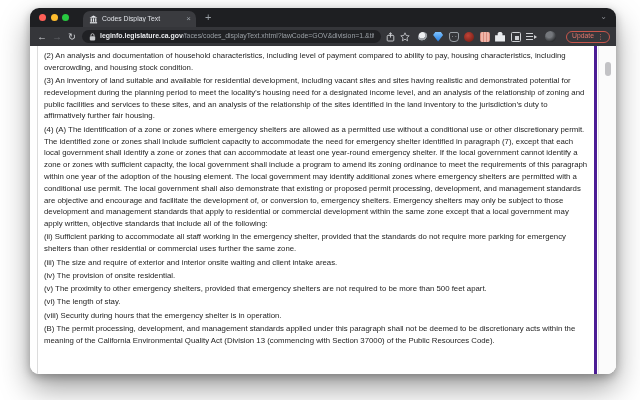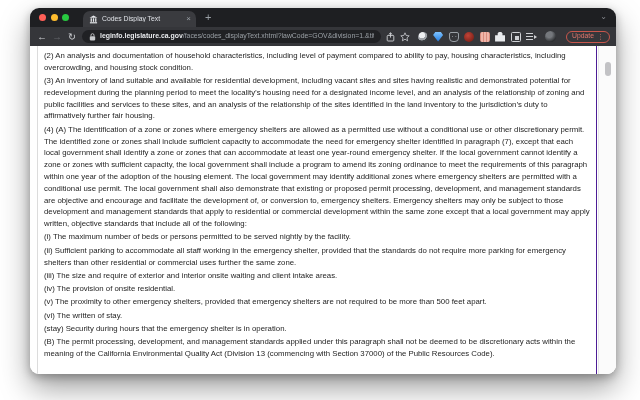--- a/index.html
+++ b/index.html
@@ -64,21 +64,21 @@
             background:radial-gradient(circle at 38% 32%, #75787d 0 30%, #2a2c2f 75%); }
 
   .update-pill { flex:none; margin-left:5px; display:flex; align-items:center; gap:3px;
                  border:1px solid #c9564c; border-radius:8px; padding:1.5px 5px; }
   .update-label { color:#e0756b; font-size:6.8px; line-height:1; }
   .update-dots { color:#e0756b; font-size:7px; line-height:1; }
 
   
   .content { flex:1 1 auto; background:#fff; position:relative; overflow:hidden; }
   .page-frame { position:absolute; left:7px; right:19px; top:0; bottom:0;
-                border-left:1px solid #dcdcdc; border-right:1px solid #4c1d95;
+                border-left:1px solid #dcdcdc; border-right:3px solid #4c1d95;
                 padding:4px 6px 0 6px; overflow:hidden; }
   .para { font-size:7.8px; line-height:11.8px; color:#242424; margin:0 0 1.5px 0; text-align:left; }
   .scroll-gutter { position:absolute; right:0; top:0; bottom:0; width:18px; background:#fbfbfb;
                    border-left:1px solid #e6e6e6; }
   .scroll-thumb { position:absolute; right:5px; top:16px; width:6px; height:14px; border-radius:3px; background:#c2c2c5; }
 </style>
 </head>
 <body>
 
 <div class="window">
@@ -144,27 +144,26 @@
       <span class="update-dots">⋮</span>
     </div>
   </div>
 
   <div class="content">
     <div class="page-frame">
 
     <p class="para">(2) An analysis and documentation of household characteristics, including level of payment compared to ability to pay, housing characteristics, including overcrowding, and housing stock condition.</p>
         <p class="para">(3) An inventory of land suitable and available for residential development, including vacant sites and sites having realistic and demonstrated potential for redevelopment during the planning period to meet the locality’s housing need for a designated income level, and an analysis of the relationship of zoning and public facilities and services to these sites, and an analysis of the relationship of the sites identified in the land inventory to the jurisdiction’s duty to affirmatively further fair housing.</p>
         <p class="para">(4) (A) The identification of a zone or zones where emergency shelters are allowed as a permitted use without a conditional use or other discretionary permit. The identified zone or zones shall include sufficient capacity to accommodate the need for emergency shelter identified in paragraph (7), except that each local government shall identify a zone or zones that can accommodate at least one year-round emergency shelter. If the local government cannot identify a zone or zones with sufficient capacity, the local government shall include a program to amend its zoning ordinance to meet the requirements of this paragraph within one year of the adoption of the housing element. The local government may identify additional zones where emergency shelters are permitted with a conditional use permit. The local government shall also demonstrate that existing or proposed permit processing, development, and management standards are objective and encourage and facilitate the development of, or conversion to, emergency shelters. Emergency shelters may only be subject to those development and management standards that apply to residential or commercial development within the same zone except that a local government may apply written, objective standards that include all of the following:</p>
-        <p class="para">(i) The maximum number of beds or persons permitted to be served nightly by the facility.</p>
         <p class="para">(ii) Sufficient parking to accommodate all staff working in the emergency shelter, provided that the standards do not require more parking for emergency shelters than other residential or commercial uses further the same zone.</p>
         <p class="para">(iii) The size and require of exterior and interior onsite waiting and client intake areas.</p>
         <p class="para">(iv) The provision of onsite residential.</p>
         <p class="para">(v) The proximity to other emergency shelters, provided that emergency shelters are not required to be more than 500 feet apart.</p>
-        <p class="para">(vi) The written of stay.</p>
-        <p class="para">(stay) Security during hours that the emergency shelter is in operation.</p>
+        <p class="para">(vi) The length of stay.</p>
+        <p class="para">(viii) Security during hours that the emergency shelter is in operation.</p>
         <p class="para">(B) The permit processing, development, and management standards applied under this paragraph shall not be deemed to be discretionary acts within the meaning of the California Environmental Quality Act (Division 13 (commencing with Section 37000) of the Public Resources Code).</p>
       </div>
     <div class="scroll-gutter">
       <span class="scroll-thumb"></span>
     </div>
   </div>
 
 </div>
 
 </body></html>

